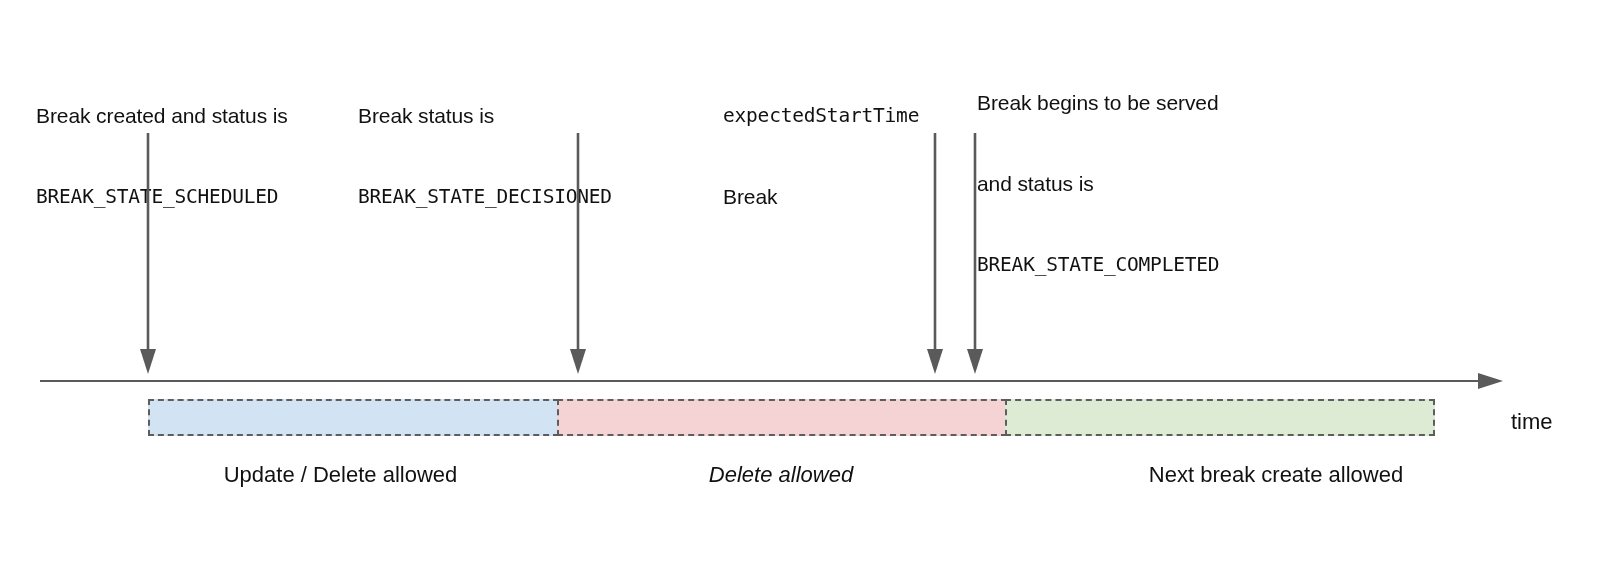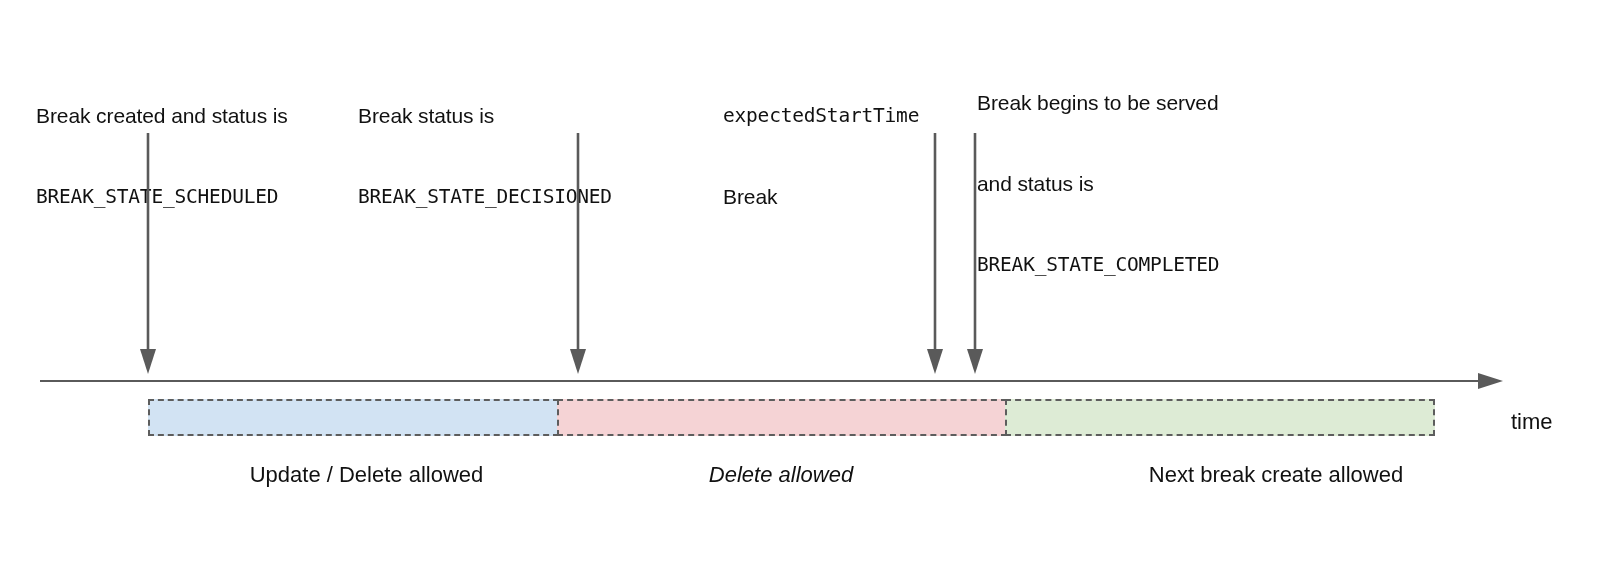--- a/index.html
+++ b/index.html
@@ -111,21 +111,21 @@
   .caption {
     position: absolute;
     top: 461px;
     font-size: 22px;
     line-height: 28px;
     color: #111111;
     text-align: center;
     white-space: pre;
     font-family: "Liberation Sans", sans-serif;
   }
-  #caption-0 { left: 162px;  width: 409px; }
+  #caption-0 { left: 136px;  width: 409px; }
   #caption-1 { left: 557px;  width: 448px; font-style: italic; }
   #caption-2 { left: 1061px; width: 430px; }
 </style>
 </head>
 <body>
 
 <div id="diagram">
 
   <div class="annotation" id="anno-0">
     <span class="line sans">Break created and status is</span>

